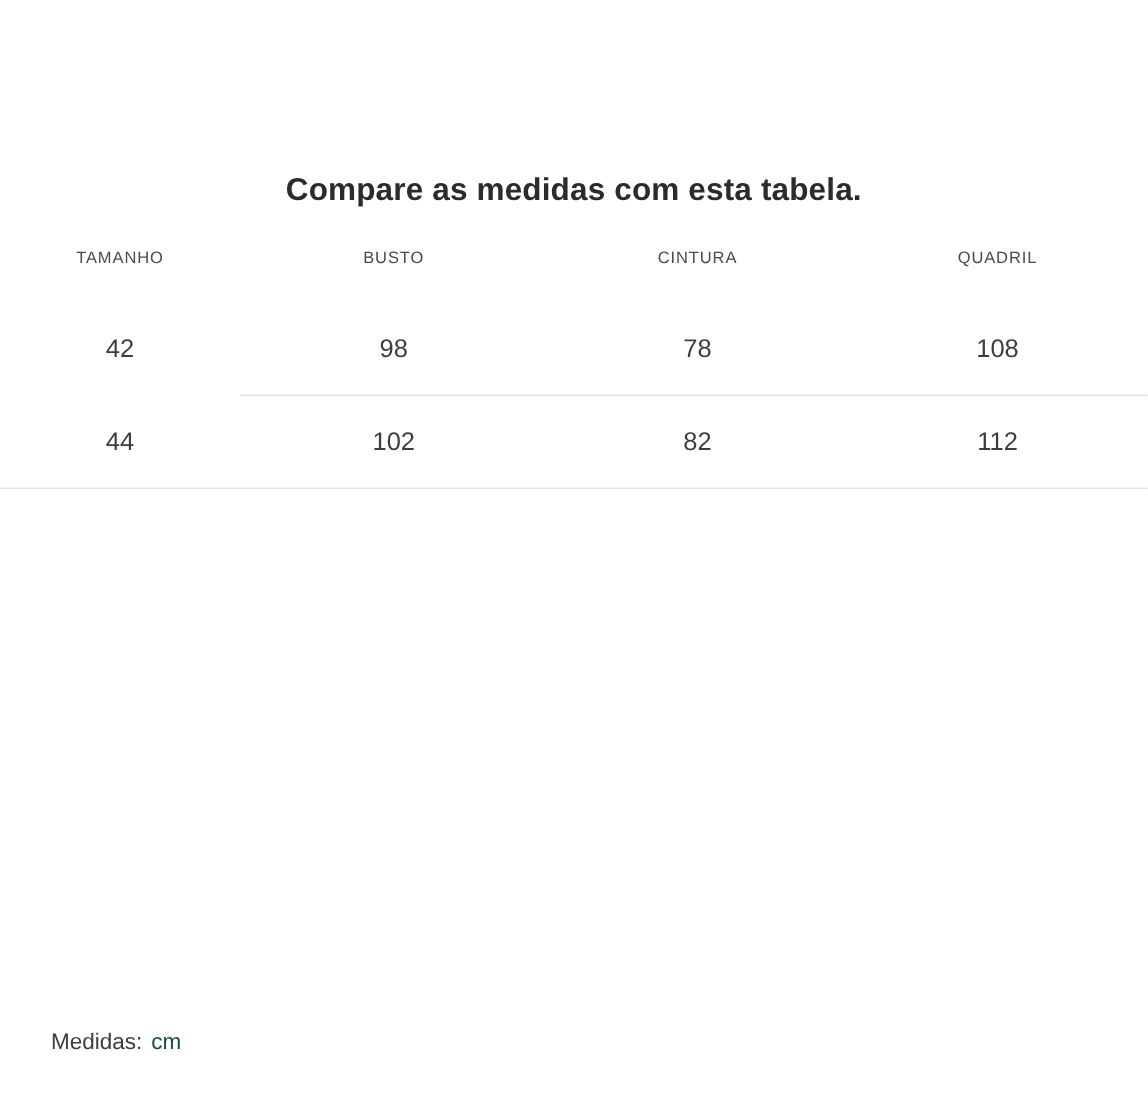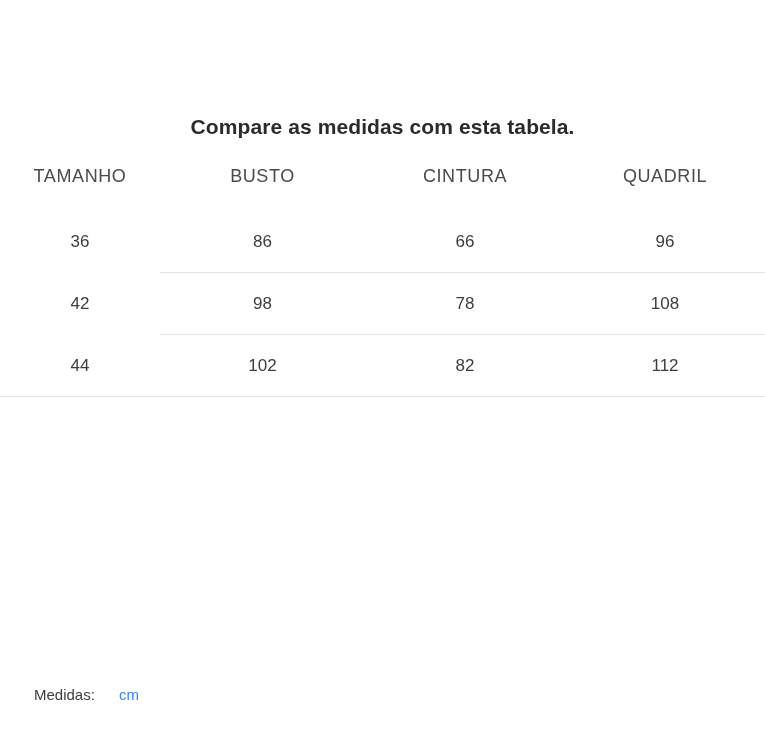--- a/index.html
+++ b/index.html
@@ -42,21 +42,21 @@
     width: 765px;
   }
 
   table.size-table {
     width: 765px;
     border-collapse: collapse;
     table-layout: fixed;
   }
 
   table.size-table th {
-    font-size: 18px;
+    font-size: 11px;
     font-weight: normal;
     color: #4a4a4a;
     letter-spacing: 0.6px;
     padding: 6px 0 24px 0;
     text-align: center;
     border: none;
   }
 
   table.size-table td {
     font-size: 17px;
@@ -95,50 +95,44 @@
   .footer {
     position: absolute;
     left: 34px;
     top: 686px;
     font-size: 15px;
     color: #3d3d3d;
     display: flex;
     align-items: baseline;
   }
   .footer .label {
-    margin-right: 24px;
+    margin-right: 6px;
   }
   .footer .unit {
-    color: #3b82f6;
+    color: #14532d;
   }
 </style>
 </head>
 <body>
 
 <div class="page">
 
   <div class="title">Compare as medidas com esta tabela.</div>
 
   <div class="table-wrap">
     <table class="size-table">
       <thead>
         <tr>
           <th class="col-size">TAMANHO</th>
           <th class="col-a">BUSTO</th>
           <th class="col-b">CINTURA</th>
           <th class="col-c">QUADRIL</th>
         </tr>
       </thead>
       <tbody>
-        <tr>
-          <td class="col-size">36</td>
-          <td class="col-a">86</td>
-          <td class="col-b">66</td>
-          <td class="col-c">96</td>
-        </tr>
         <tr>
           <td class="col-size">42</td>
           <td class="col-a">98</td>
           <td class="col-b">78</td>
           <td class="col-c">108</td>
         </tr>
         <tr>
           <td class="col-size">44</td>
           <td class="col-a">102</td>
           <td class="col-b">82</td>

